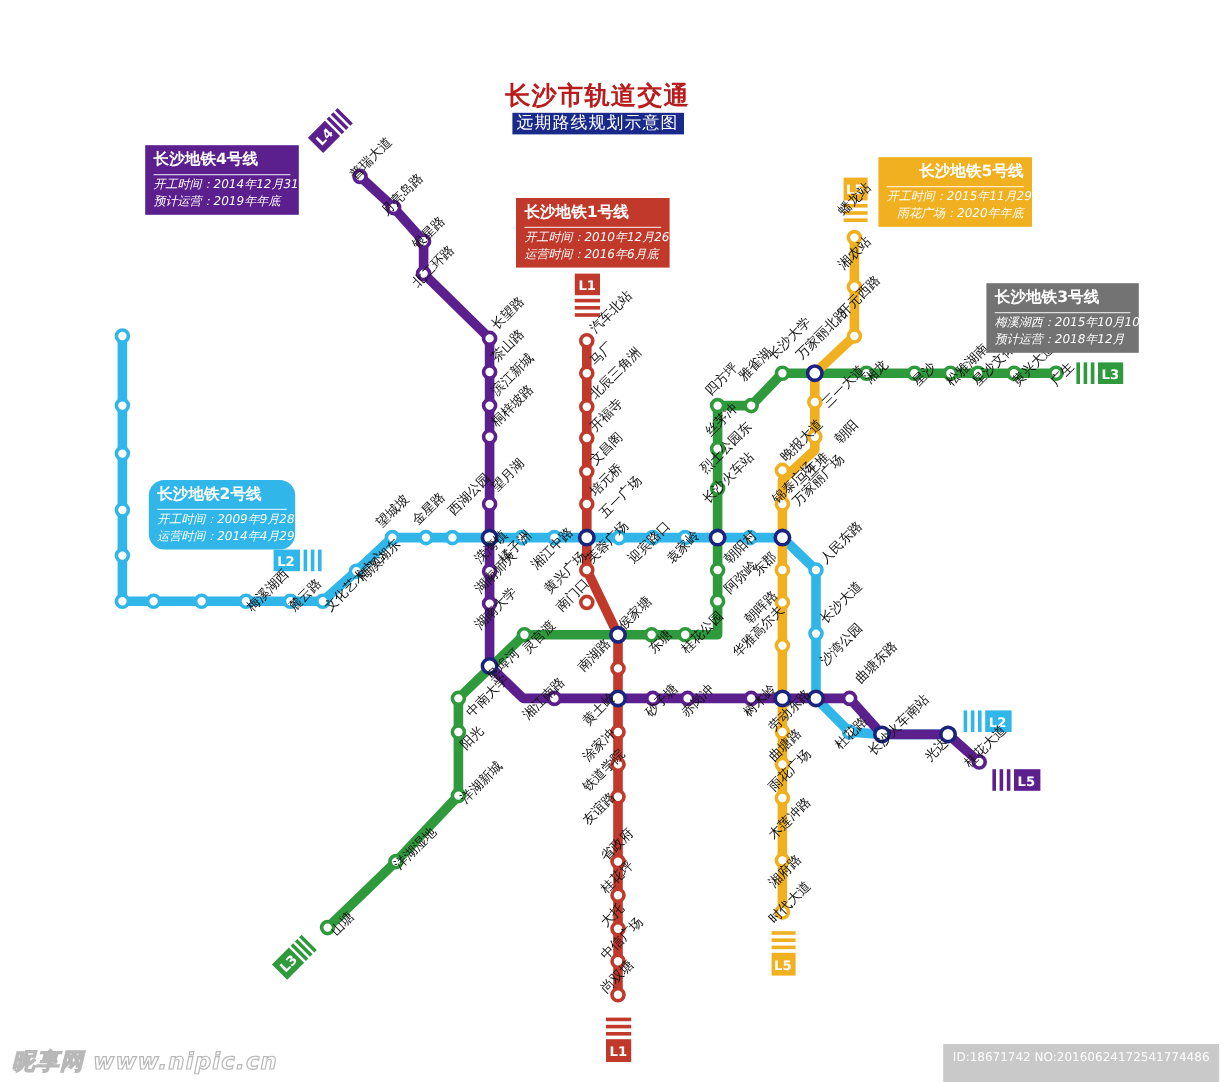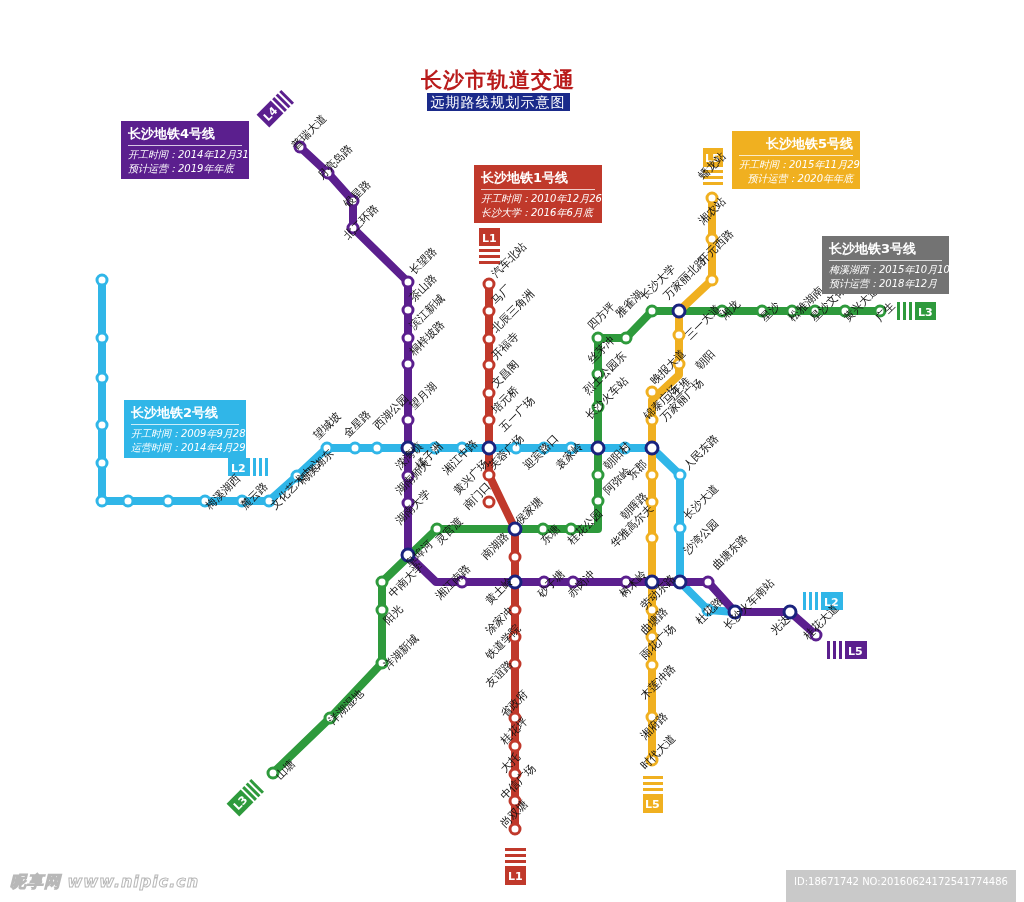--- a/index.html
+++ b/index.html
@@ -9,21 +9,21 @@
   .title-box { position: absolute; left: 413px; top: 68px; width: 170px; text-align: center; }
   .title-main { color: #b91c1c; font-weight: bold; font-size: 21px; line-height: 24px; letter-spacing: 1px; }
   .title-sub { display: inline-block; background: #1a2a8a; color: #fff; font-weight: normal; font-size: 14px;
                line-height: 18px; padding: 0 4px; letter-spacing: 1px; }
   .info { position: absolute; color: #fff; padding: 4px 7px 3px 7px; box-sizing: border-box; }
   .info .name { font-weight: bold; font-size: 13px; line-height: 18px; border-bottom: 1px solid rgba(255,255,255,0.75);
                 padding-bottom: 2px; margin-bottom: 2px; }
   .info .row { font-size: 10px; line-height: 14px; white-space: nowrap; font-style: italic; }
   .st-label { font-size: 11px; fill: #111; font-family: "DejaVu Sans", sans-serif; }
   .badge-text { font-size: 11px; font-weight: bold; fill: #fff; font-family: "DejaVu Sans", sans-serif; }
-  .watermark { position: absolute; left: 10px; top: 872px; font-size: 16px; font-style: italic; font-weight: bold;
+  .watermark { position: absolute; left: 10px; top: 872px; font-size: 19px; font-style: italic; font-weight: bold;
                color: #fff; -webkit-text-stroke: 1px #b8b8b8; letter-spacing: 1px; }
   .id-strip { position: absolute; left: 786px; top: 870px; width: 230px; height: 39px; background: #c9c9c9;
               color: #fff; font-size: 10px; line-height: 24px; text-align: center; white-space: nowrap; }
 </style>
 </head>
 <body>
 
 <svg id="map" viewBox="0 0 1024 902" xmlns="http://www.w3.org/2000/svg">
 
   <g fill="none" stroke="#30b6e8" stroke-width="8" stroke-linejoin="round" stroke-linecap="round">
@@ -349,35 +349,35 @@
 <div class="title-box">
   <div class="title-main">长沙市轨道交通</div>
   <div class="title-sub">远期路线规划示意图</div>
 </div>
 
 <div class="info" style="left:121px;top:121px;width:128px;background:#5b1f8e;">
   <div class="name">长沙地铁4号线</div>
   <div class="row">开工时间：2014年12月31日</div>
   <div class="row">预计运营：2019年年底</div>
 </div>
-<div class="info" style="left:430px;top:165px;width:128px;background:#c0392b;margin-left:44px;">
+<div class="info" style="left:430px;top:165px;width:128px;background:#c0392b;">
   <div class="name">长沙地铁1号线</div>
   <div class="row">开工时间：2010年12月26日</div>
-  <div class="row">长沙大学：2016年6月底</div>
+  <div class="row">运营时间：2016年6月底</div>
 </div>
 <div class="info" style="left:732px;top:131px;width:128px;background:#f0b020;text-align:right;">
   <div class="name">长沙地铁5号线</div>
   <div class="row">开工时间：2015年11月29日</div>
-  <div class="row">预计运营：2020年年底</div>
+  <div class="row">雨花广场：2020年年底</div>
 </div>
 <div class="info" style="left:810px;top:236px;width:127px;background:#737373;margin-left:12px;">
   <div class="name">长沙地铁3号线</div>
   <div class="row">梅溪湖西：2015年10月10日</div>
   <div class="row">预计运营：2018年12月</div>
 </div>
-<div class="info" style="left:124px;top:400px;width:122px;background:#30b6e8;">
+<div class="info" style="left:124px;top:400px;width:122px;background:#30b6e8;border-radius:13px;">
   <div class="name">长沙地铁2号线</div>
   <div class="row">开工时间：2009年9月28日</div>
   <div class="row">运营时间：2014年4月29日</div>
 </div>
 
 <div class="watermark">昵享网 www.nipic.cn</div>
 <div class="id-strip">ID:18671742 NO:20160624172541774486</div>
 
 </body></html>

